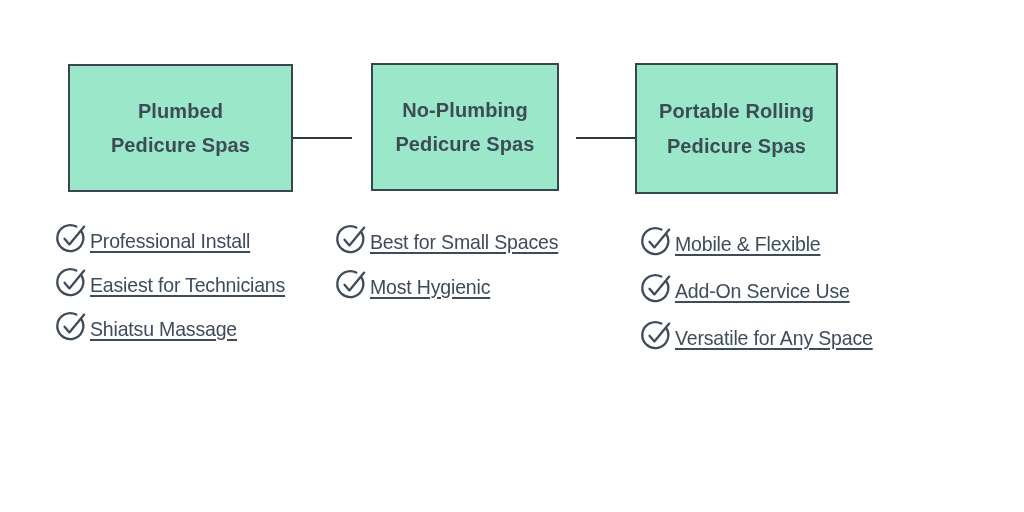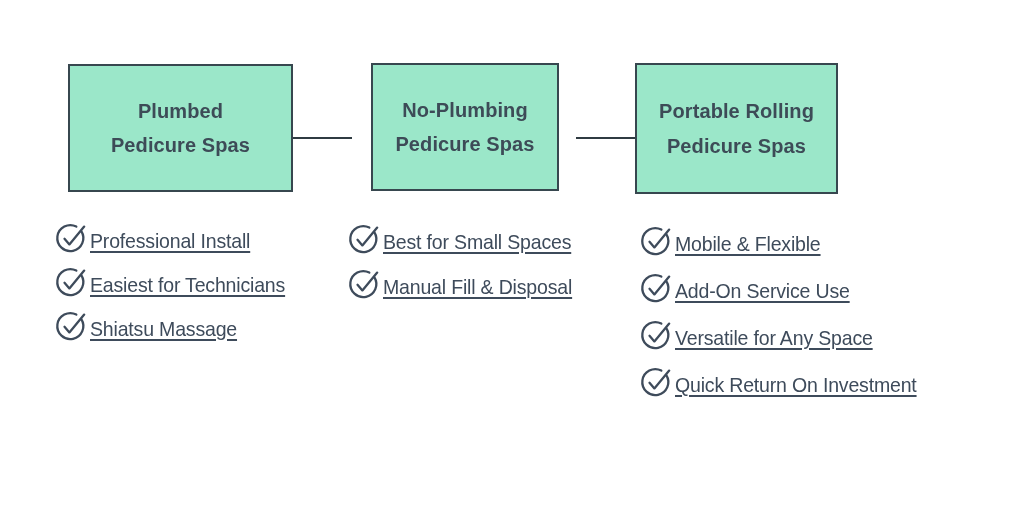--- a/index.html
+++ b/index.html
@@ -55,21 +55,21 @@
   #node-box-0 { left: 68px;  top: 64px; width: 225px; height: 128px; }
   #node-box-1 { left: 371px; top: 63px; width: 188px; height: 128px; }
   #node-box-2 { left: 635px; top: 63px; width: 203px; height: 131px; }
 
   
   .feature-column {
     position: absolute;
     top: 216px;
   }
   #feature-column-0 { left: 54px;  width: 300px; }
-  #feature-column-1 { left: 347px; width: 300px; }
+  #feature-column-1 { left: 334px; width: 300px; }
   #feature-column-2 { left: 639px; width: 360px; }
 
   .feature-item {
     display: flex;
     align-items: flex-end;
     margin-bottom: 4px;
   }
   #feature-column-0 .feature-item { height: 40px; }
   #feature-column-1 .feature-item { height: 41px; }
   #feature-column-2 .feature-item { height: 43px; }
@@ -158,21 +158,21 @@
       </span>
       <span class="feature-text">Best for Small Spaces</span>
     </div>
     <div class="feature-item">
       <span class="check-icon">
         <svg width="34" height="34" viewBox="0 0 34 34">
           <path d="M27.3 9.2 a13 13 0 1 1 -5.0 -4.6" fill="none" stroke="#3e4b5b" stroke-width="2.3" stroke-linecap="round"></path>
           <path d="M10.5 16.8 L15.4 22.4 L30.2 4.6" fill="none" stroke="#3e4b5b" stroke-width="2.3" stroke-linecap="round" stroke-linejoin="round"></path>
         </svg>
       </span>
-      <span class="feature-text">Manual Fill &amp; Disposal</span>
+      <span class="feature-text">Most Hygienic</span>
     </div>
   </div>
 
   <div class="feature-column" id="feature-column-2">
     <div class="feature-item">
       <span class="check-icon">
         <svg width="34" height="34" viewBox="0 0 34 34">
           <path d="M27.3 9.2 a13 13 0 1 1 -5.0 -4.6" fill="none" stroke="#3e4b5b" stroke-width="2.3" stroke-linecap="round"></path>
           <path d="M10.5 16.8 L15.4 22.4 L30.2 4.6" fill="none" stroke="#3e4b5b" stroke-width="2.3" stroke-linecap="round" stroke-linejoin="round"></path>
         </svg>
@@ -190,24 +190,15 @@
     </div>
     <div class="feature-item">
       <span class="check-icon">
         <svg width="34" height="34" viewBox="0 0 34 34">
           <path d="M27.3 9.2 a13 13 0 1 1 -5.0 -4.6" fill="none" stroke="#3e4b5b" stroke-width="2.3" stroke-linecap="round"></path>
           <path d="M10.5 16.8 L15.4 22.4 L30.2 4.6" fill="none" stroke="#3e4b5b" stroke-width="2.3" stroke-linecap="round" stroke-linejoin="round"></path>
         </svg>
       </span>
       <span class="feature-text">Versatile for Any Space</span>
     </div>
-    <div class="feature-item">
-      <span class="check-icon">
-        <svg width="34" height="34" viewBox="0 0 34 34">
-          <path d="M27.3 9.2 a13 13 0 1 1 -5.0 -4.6" fill="none" stroke="#3e4b5b" stroke-width="2.3" stroke-linecap="round"></path>
-          <path d="M10.5 16.8 L15.4 22.4 L30.2 4.6" fill="none" stroke="#3e4b5b" stroke-width="2.3" stroke-linecap="round" stroke-linejoin="round"></path>
-        </svg>
-      </span>
-      <span class="feature-text">Quick Return On Investment</span>
-    </div>
   </div>
 
 </div>
 
 </body></html>

